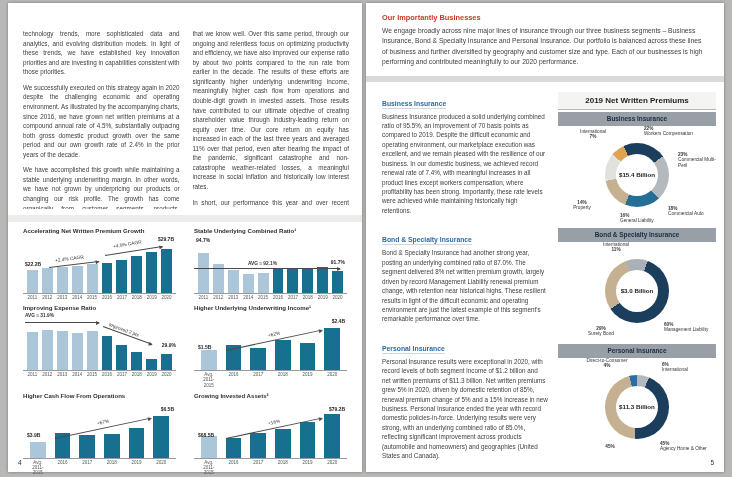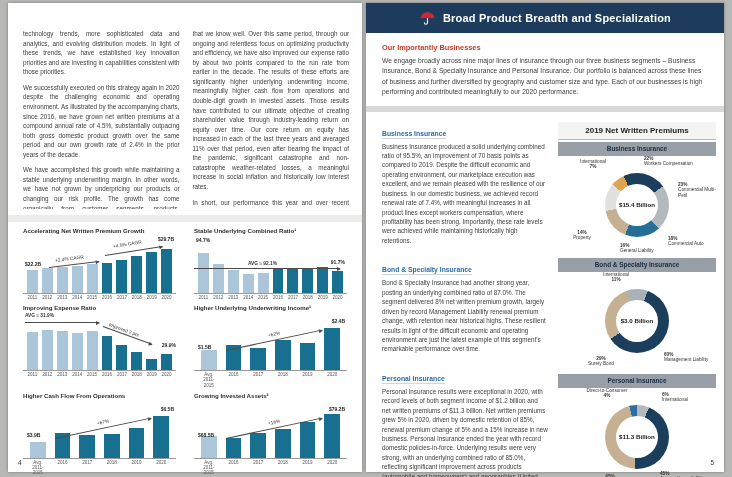--- a/index.html
+++ b/index.html
@@ -332,28 +332,20 @@
 
   <div class="footnotes">
     
     
   </div>
 
   <div class="pagenum pn-left">4</div>
 </div>
 
 <div class="page page-right">
-  <div class="rheader">
-    <svg width="17" height="17" viewBox="0 0 24 24">
-      <rect x="11.4" y="1.5" width="1.2" height="2.5" fill="#d22630"></rect>
-      <path d="M12 3 C6 3 2 8 2 12 C3.5 10.5 5.2 10.5 6.7 12 C8.2 10.5 10.3 10.5 11.9 12 C13.5 10.5 15.7 10.5 17.2 12 C18.7 10.5 20.5 10.5 22 12 C22 8 18 3 12 3 Z" fill="#d22630"></path>
-      <path d="M12 12 L12 18 a2.2 2.2 0 0 1 -4.4 0" stroke="#ffffff" stroke-width="1.6" fill="none" stroke-linecap="round"></path>
-    </svg>
-    <span>Broad Product Breadth and Specialization</span>
-  </div>
 
   <div class="intro">
     <div class="red-h">Our Importantly Businesses</div>
     <p>We engage broadly across nine major lines of insurance through our three business segments – Business Insurance, Bond &amp; Specialty Insurance and Personal Insurance. Our portfolio is balanced across these lines of business and further diversified by geography and customer size and type. Each of our businesses is high performing and contributed meaningfully to our 2020 performance.</p>
   </div>
 
   <div class="rdivider"></div>
 
   <div class="rmain">
     <div class="rcol-text">

